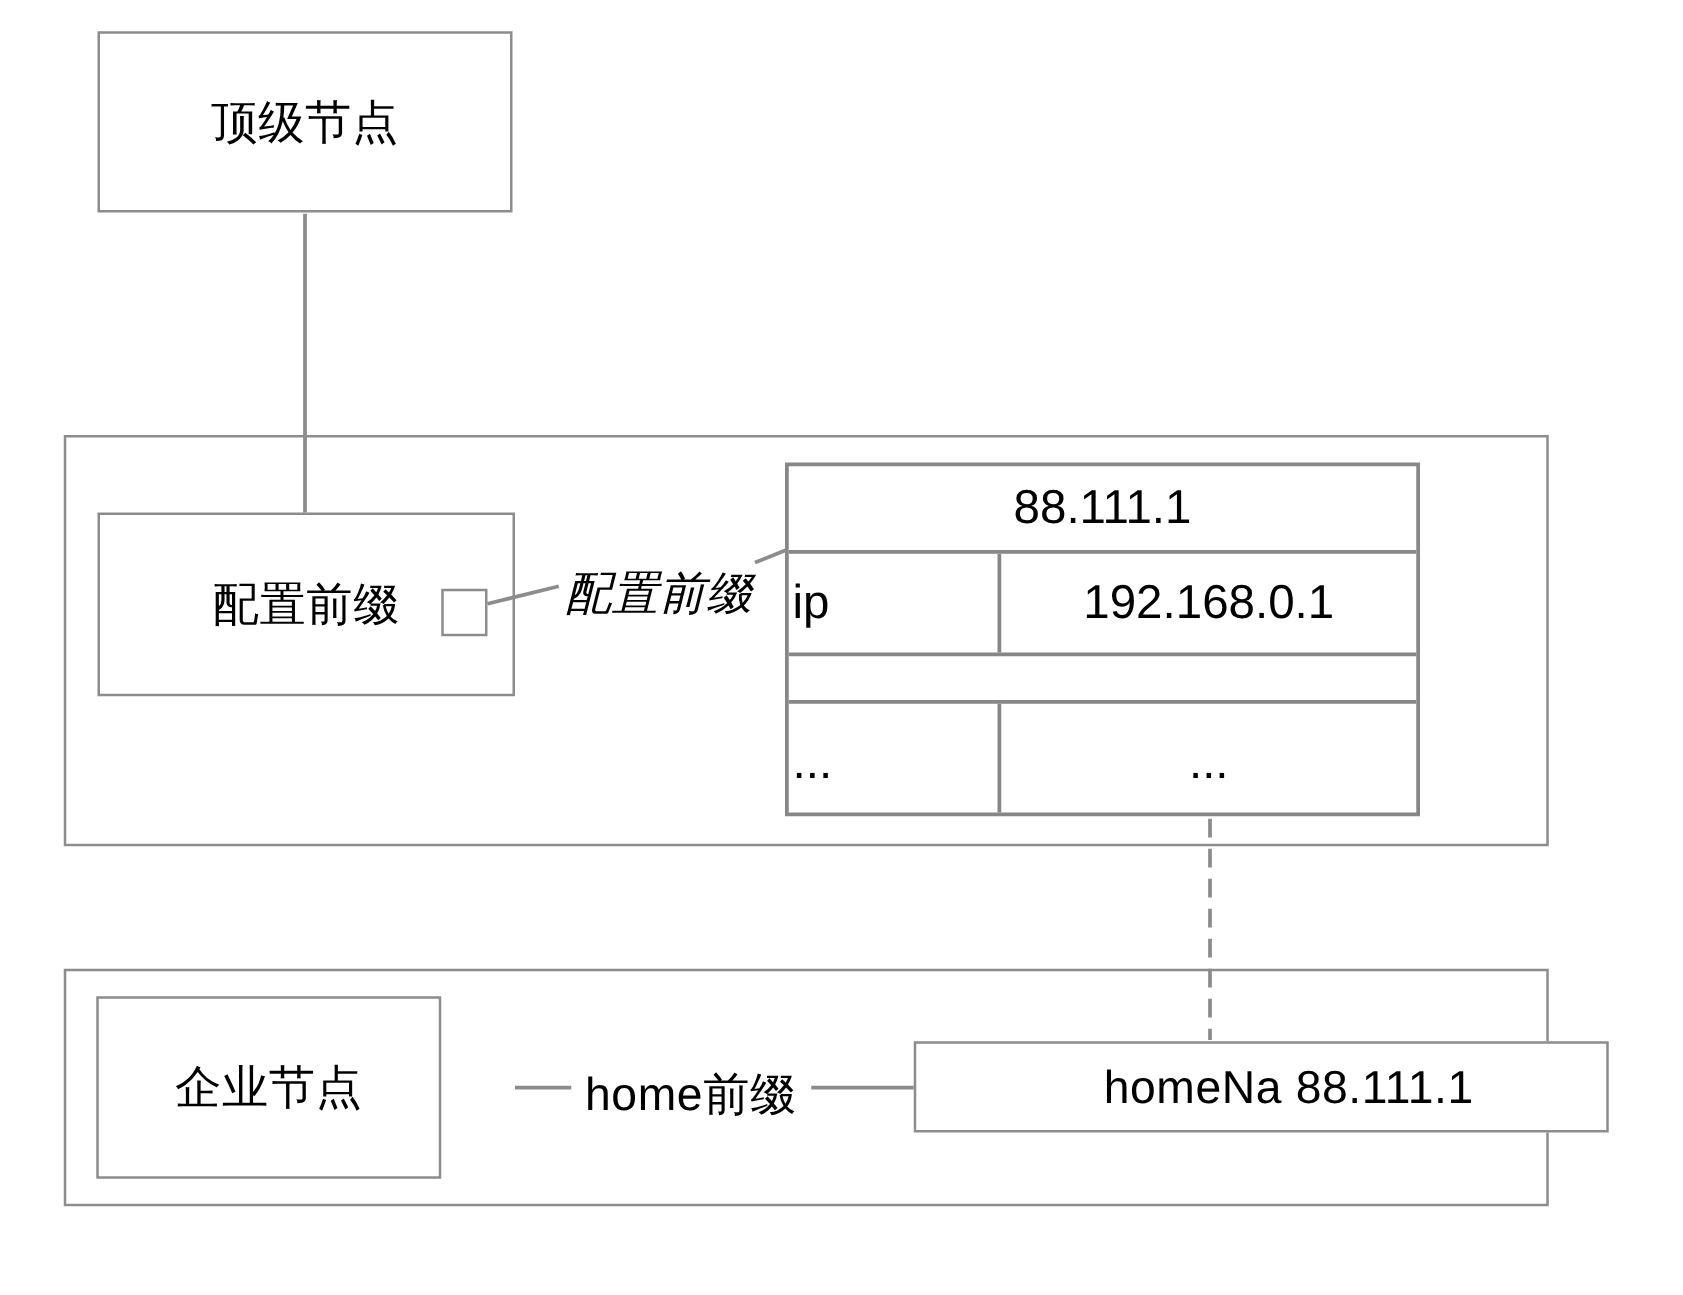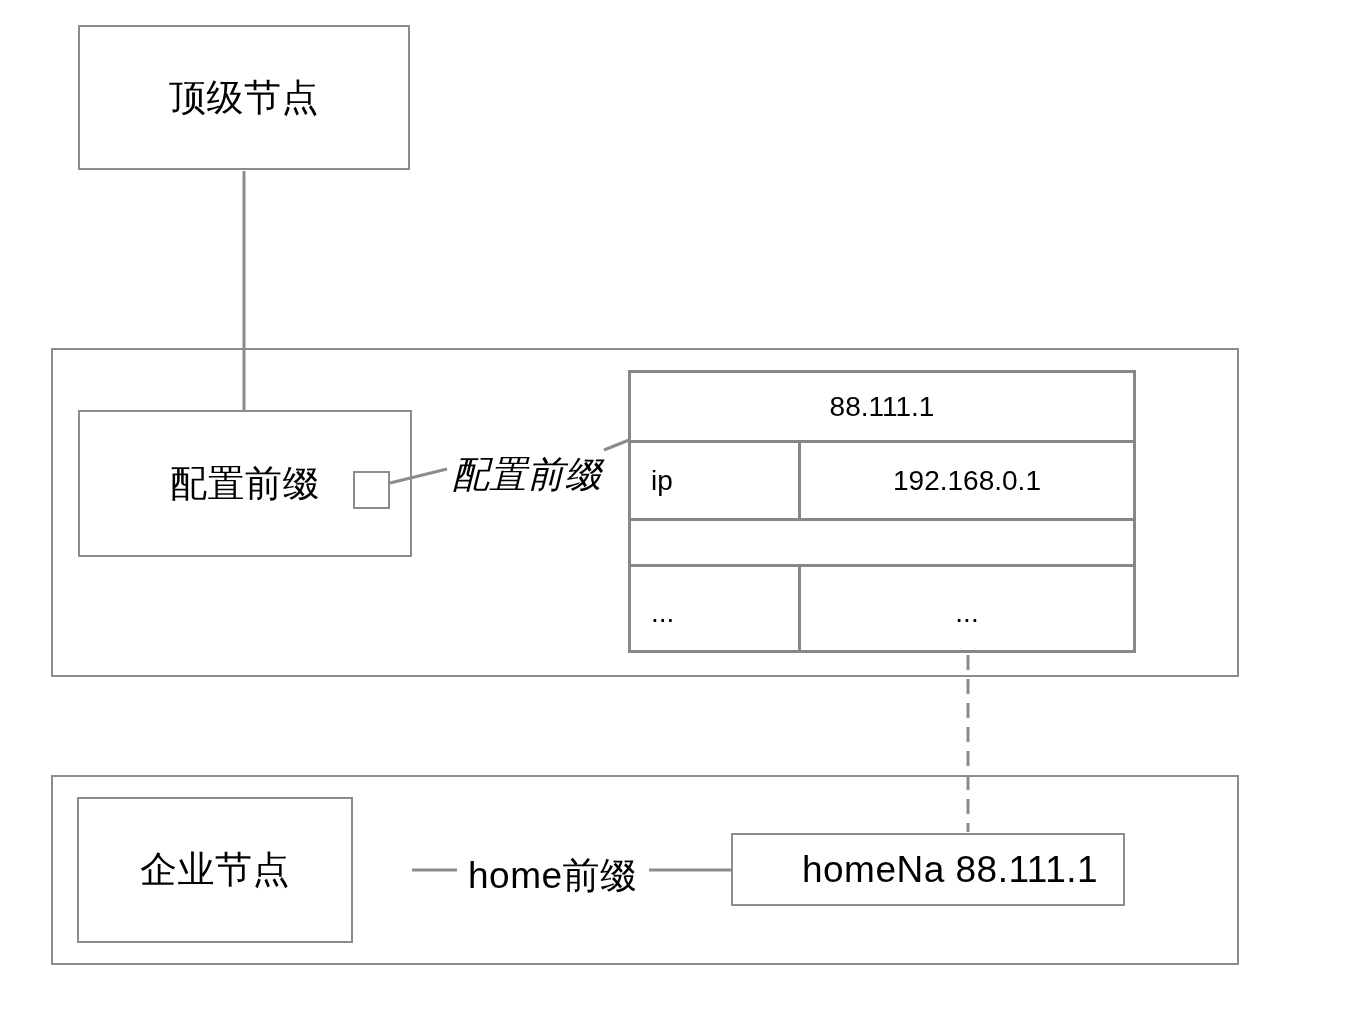--- a/index.html
+++ b/index.html
@@ -36,21 +36,21 @@
     justify-content: center;
     font-size: 37px;
     letter-spacing: 0.5px;
     white-space: nowrap;
   }
   #top-node      { left: 78px;  top: 25px;  width: 332px; height: 145px; }
   #mid-container { left: 51px;  top: 348px; width: 1188px; height: 329px; }
   #second-node   { left: 78px;  top: 410px; width: 334px; height: 147px; }
   #bottom-container { left: 51px; top: 775px; width: 1188px; height: 190px; }
   #enterprise-node  { left: 77px; top: 797px; width: 276px; height: 146px; }
-  #home-box      { left: 731px; top: 833px; width: 394px; height: 73px; font-size: 37px; padding-left: 44px; }
+  #home-box      { left: 731px; top: 833px; width: 556px; height: 73px; font-size: 37px; padding-left: 44px; }
 
   .prefix-square {
     position: absolute;
     left: 353px;
     top: 471px;
     width: 37px;
     height: 38px;
     box-sizing: border-box;
     border: 2px solid #8c8c8c;
     background: #ffffff;
@@ -71,21 +71,21 @@
     position: absolute;
     left: 628px;
     top: 370px;
     width: 508px;
     height: 283px;
     box-sizing: border-box;
     border: 3px solid #878787;
     background: #ffffff;
     display: flex;
     flex-direction: column;
-    font-size: 28px;
+    font-size: 38px;
     z-index: 2;
   }
   .t-header {
     height: 67px;
     flex: 0 0 67px;
     display: flex;
     align-items: center;
     justify-content: center;
   }
   .t-row {
@@ -93,21 +93,21 @@
     flex: 1 1 auto;
     display: flex;
   }
   .t-key {
     width: 170px;
     flex: 0 0 170px;
     box-sizing: border-box;
     border-right: 3px solid #878787;
     display: flex;
     align-items: center;
-    padding-left: 20px;
+    padding-left: 3px;
   }
   .t-val {
     flex: 1 1 auto;
     display: flex;
     align-items: center;
     justify-content: center;
   }
   .dots-row .t-key, .dots-row .t-val { padding-top: 8px; }
 
   .connectors {

